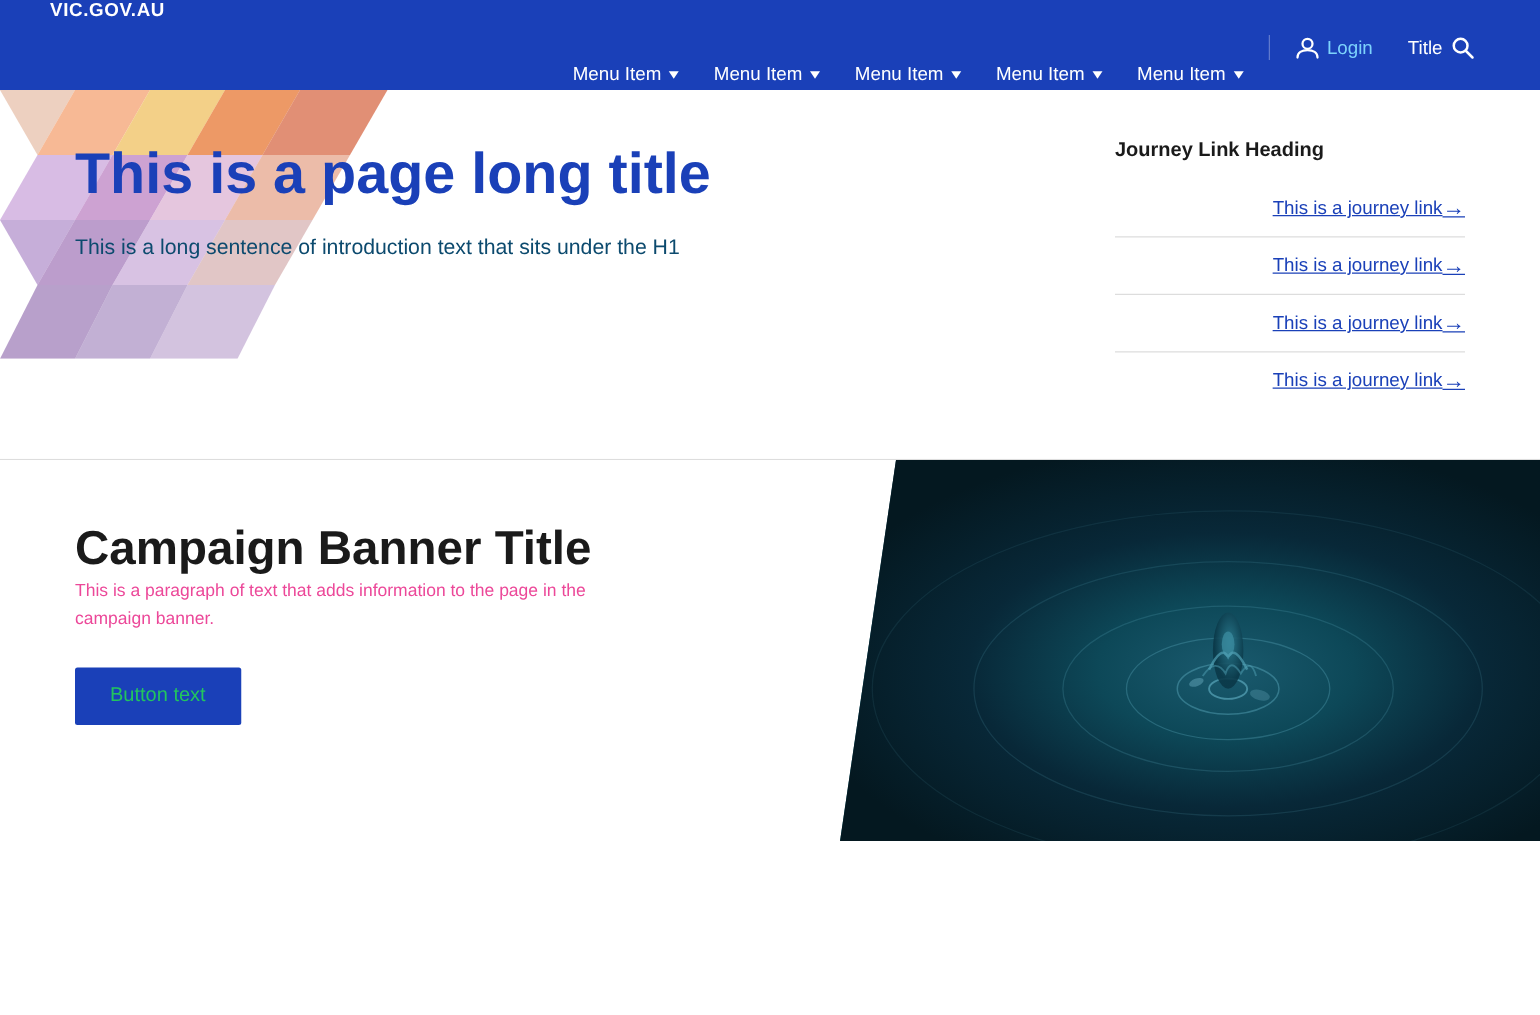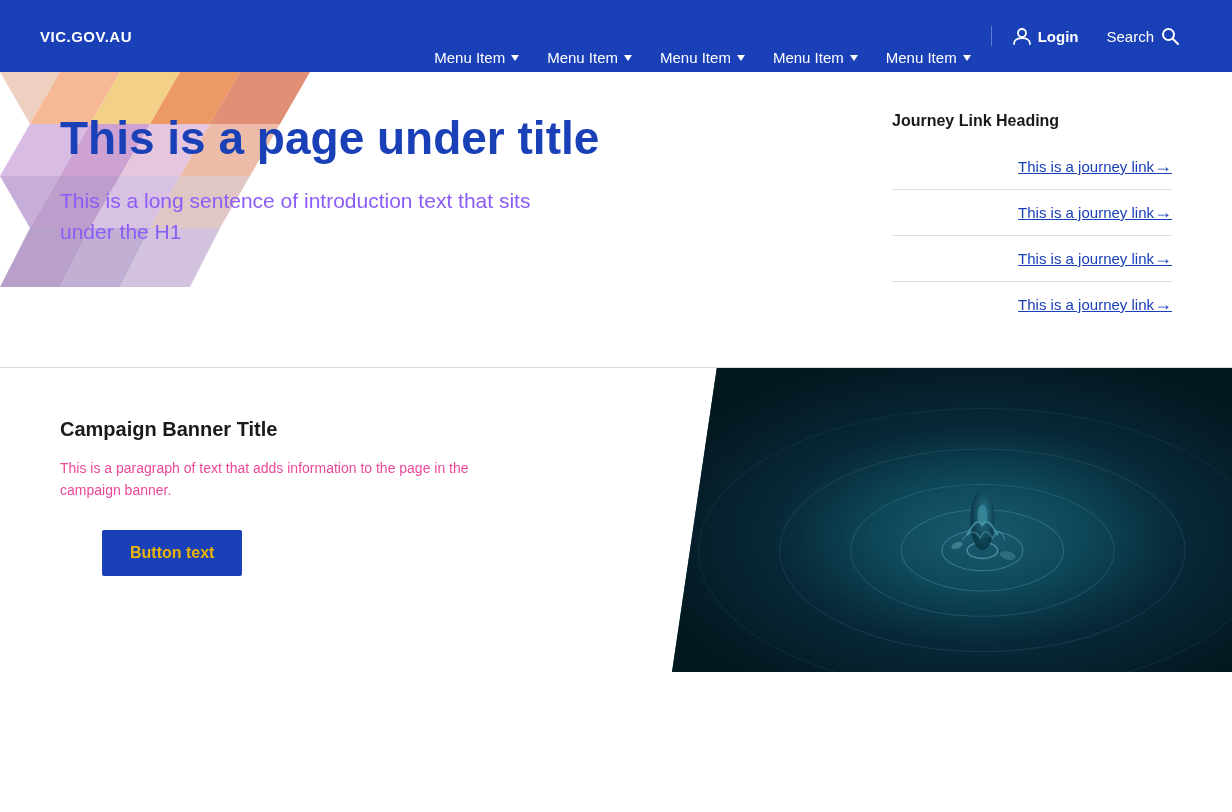--- a/index.html
+++ b/index.html
@@ -2,21 +2,21 @@
 <html><head>
   <meta charset="utf-8">
   <style>
     * { margin: 0; padding: 0; box-sizing: border-box; }
     body { font-family: -apple-system, BlinkMacSystemFont, 'Segoe UI', Arial, sans-serif; background: #fff; width: 1232px; }
 
     
     nav {
       background: #1a40b8;
       display: flex;
-      align-items: center;
+      align-items: flex-start;
       padding: 0 40px;
       height: 72px;
     }
     .nav-logo {
       color: #fff;
       font-weight: 700;
       font-size: 15px;
       letter-spacing: 0.5px;
       margin-right: auto;
       text-transform: uppercase;
@@ -47,28 +47,27 @@
       border-top: 6px solid #fff;
       margin-left: 2px;
     }
     .nav-divider {
       width: 1px;
       height: 20px;
       background: rgba(255,255,255,0.3);
       margin: 0 4px;
     }
     .nav-login {
-      color: #ffffff;
+      color: #7dd3fc;
       font-size: 15px;
       display: flex;
       align-items: center;
       gap: 6px;
       cursor: pointer;
       padding: 8px 12px;
-      font-weight: bold;
     }
     .nav-search {
       color: #fff;
       font-size: 15px;
       display: flex;
       align-items: center;
       gap: 6px;
       cursor: pointer;
       padding: 8px 12px;
     }
@@ -101,22 +100,22 @@
     }
     .hero-title {
       font-size: 46px;
       font-weight: 700;
       color: #1a40b8;
       line-height: 1.15;
       margin-bottom: 20px;
       max-width: 580px;
     }
     .hero-intro {
-      font-size: 21px;
-      color: #8b5cf6;
+      font-size: 17px;
+      color: #0c4a6e;
       line-height: 1.5;
       max-width: 500px;
     }
     .hero-right {
       width: 280px;
       padding-top: 10px;
       flex-shrink: 0;
       margin-left: 44px;
     }
     .journey-heading {
@@ -158,42 +157,40 @@
       background: #fff;
       position: relative;
       overflow: hidden;
     }
     .campaign-left {
       flex: 1;
       padding: 50px 60px;
       z-index: 1;
     }
     .campaign-title {
-      font-size: 20px;
+      font-size: 38px;
       font-weight: 700;
       color: #1a1a1a;
-      margin-bottom: 16px;
     }
     .campaign-text {
       font-size: 14px;
       color: #ec4899;
       line-height: 1.6;
       max-width: 440px;
       margin-bottom: 28px;
     }
     .campaign-button {
       background: #1a40b8;
-      color: #eab308;
+      color: #22c55e;
       border: none;
       padding: 14px 28px;
       font-size: 16px;
-      font-weight: 700;
+      font-weight: 400;
       cursor: pointer;
       border-radius: 2px;
-      margin-left: 42px;
     }
     .campaign-image {
       width: 560px;
       flex-shrink: 0;
       position: relative;
       overflow: hidden;
     }
     
     .water-image {
       width: 100%;
@@ -234,21 +231,21 @@
     </a>
     <div class="nav-divider"></div>
     <a class="nav-login">
       <svg width="20" height="20" viewBox="0 0 20 20" fill="none">
         <circle cx="10" cy="7" r="4" stroke="white" stroke-width="1.8"></circle>
         <path d="M2 18c0-4 3.6-6 8-6s8 2 8 6" stroke="white" stroke-width="1.8" stroke-linecap="round"></path>
       </svg>
       <span>Login</span>
     </a>
     <a class="nav-search">
-      <span>Search</span>
+      <span>Title</span>
       <svg width="20" height="20" viewBox="0 0 20 20" fill="none">
         <circle cx="8.5" cy="8.5" r="5.5" stroke="white" stroke-width="2"></circle>
         <line x1="13" y1="13" x2="18" y2="18" stroke="white" stroke-width="2" stroke-linecap="round"></line>
       </svg>
     </a>
   </div>
 </nav>
 
 <section class="hero-section">
 
@@ -266,21 +263,21 @@
     <polygon points="60,104 120,104 90,156 30,156" fill="#9868b0" opacity="0.65"></polygon>
     <polygon points="120,104 180,104 150,156 90,156" fill="#b890cc" opacity="0.55"></polygon>
     <polygon points="180,104 250,104 220,156 150,156" fill="#c89898" opacity="0.55"></polygon>
     <polygon points="30,156 90,156 60,215 0,215" fill="#8860a8" opacity="0.6"></polygon>
     <polygon points="90,156 150,156 120,215 60,215" fill="#9070b0" opacity="0.55"></polygon>
     <polygon points="150,156 220,156 190,215 120,215" fill="#a888c0" opacity="0.5"></polygon>
   </svg>
 
   <div class="hero-content">
     <div class="hero-left">
-      <h1 class="hero-title">This is a page under title</h1>
+      <h1 class="hero-title">This is a page long title</h1>
       <p class="hero-intro">This is a long sentence of introduction text that sits under the H1</p>
     </div>
     <div class="hero-right">
       <div class="journey-heading">Journey Link Heading</div>
       <a class="journey-link">
         <span>This is a journey link</span>
         <span class="arrow-right">→</span>
       </a>
       <a class="journey-link">
         <span>This is a journey link</span>

